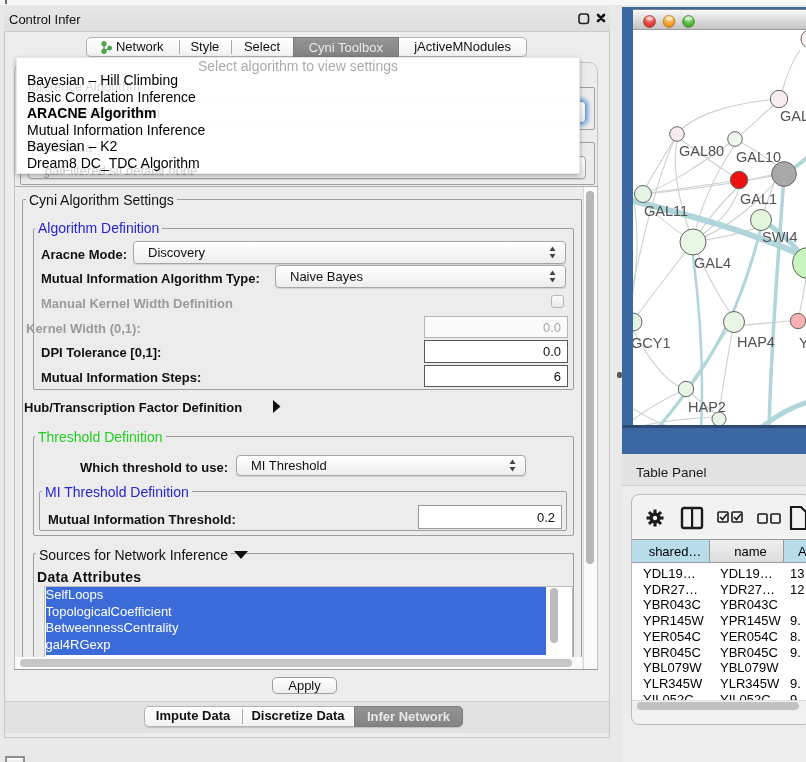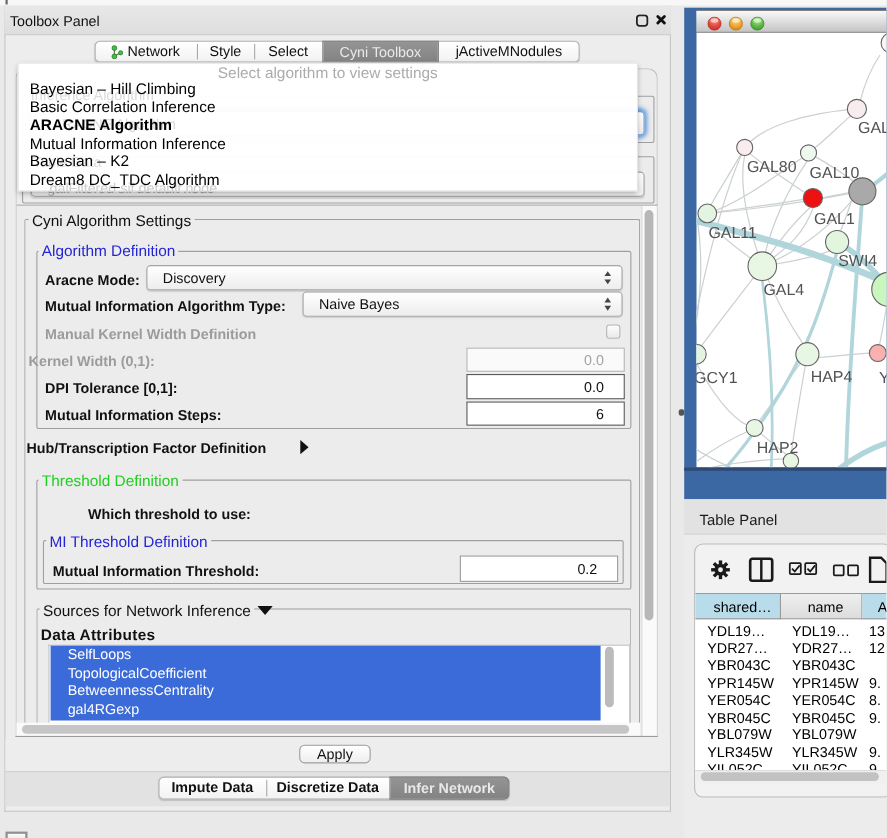--- a/index.html
+++ b/index.html
@@ -5,38 +5,38 @@
 * { margin:0; padding:0; box-sizing:border-box; }
 html,body { width:806px; height:762px; overflow:hidden; background:#e9e9e9;
   font-family:"Liberation Sans", sans-serif; }
 #page { position:relative; width:806px; height:762px; overflow:hidden; }
 .abs { position:absolute; }
 .lbl { position:absolute; font-size:13px; font-weight:bold; color:#111; white-space:nowrap; }
 .lbl.dis { color:#9b9b9b; }
 .gtitle { position:absolute; font-size:14px; color:#111; background:#ececec; padding:0 3px; white-space:nowrap; }
 .grp { position:absolute; border:1px solid #9f9f9f; border-radius:2px; }
 .inp { position:absolute; background:#fff; border:1px solid #585858;
-  font-size:13px; color:#111; text-align:right; padding:3px 18px 0 0; }
+  font-size:13px; color:#111; text-align:right; padding:3px 6px 0 0; }
 .combo { position:absolute; background:linear-gradient(#ffffff,#ededed);
   border:1px solid #a6a6a6; border-radius:4px; font-size:13px; color:#111;
   box-shadow:0 1px 1px rgba(0,0,0,0.12); }
 .combo .ctext { position:absolute; left:14px; top:3px; white-space:nowrap; }
 .spin { position:absolute; right:8px; top:50%; margin-top:-6.5px; width:9px; height:13px; }
 </style>
 </head>
 <body>
 <div id="page">
 
   <div class="abs" style="left:0;top:0;width:806px;height:5px;background:#f7f7f7;"></div>
   <div class="abs" style="left:5px;top:0;width:2px;height:4px;background:#666;"></div>
 
   <div class="abs" style="left:4px;top:5px;width:606px;height:733px;background:#ededed;border:1px solid #c6c6c6;border-top:none;"></div>
 
   <div class="abs" style="left:4px;top:5px;width:606px;height:27px;background:linear-gradient(#e8e8e8,#dedede);border-bottom:1px solid #cccccc;"></div>
-  <div class="abs" style="left:9px;top:12px;font-size:13px;color:#111;">Toolbox Panel</div>
+  <div class="abs" style="left:9px;top:12px;font-size:13px;color:#111;">Control Infer</div>
 
   <svg class="abs" style="left:578px;top:13px;" width="32" height="12" viewBox="0 0 32 12">
     <rect x="1" y="1" width="9.5" height="9.5" rx="2.5" fill="none" stroke="#222" stroke-width="1.6"></rect>
     <path d="M20 2 L26 8 M26 2 L20 8" stroke="#111" stroke-width="2.6" stroke-linecap="round"></path>
   </svg>
 
   <div class="abs" id="toptabs" style="left:86px;top:37px;width:441px;height:20px;">
       <div style="position:absolute;left:0;top:0;width:441px;height:20px;background:linear-gradient(#ffffff,#f2f2f2);border:1px solid #b2b2b2;border-radius:5px;box-shadow:0 1px 1px rgba(0,0,0,0.15);"></div>
       <div style="position:absolute;left:0px;top:0;width:92.5px;height:20px;color:#111;font-size:13px;text-align:center;line-height:19px;"><svg width="11" height="13" viewBox="0 0 11 13" style="vertical-align:-2.5px;margin-right:4px;">
           <path d="M3 3.5 L3 10 M3.5 9.5 L8 7.5" stroke="#777" stroke-width="1.2" fill="none"></path>
@@ -111,34 +111,41 @@
   <div class="inp" style="left:424px;top:365px;width:144px;height:22px;">6</div>
 
   <div class="lbl" style="left:24px;top:400px;">Hub/Transcription Factor Definition</div>
   <svg class="abs" style="left:272px;top:400px;" width="9" height="13" viewBox="0 0 9 13">
       <path d="M1 0 L8.5 6.5 L1 13 Z" fill="#111"></path>
     </svg>
 
   <div class="grp" style="left:33px;top:436px;width:541px;height:100px;"></div>
   <div class="gtitle" style="left:35px;top:429px;color:#20ce20;">Threshold Definition</div>
   <div class="lbl" style="left:80px;top:460px;">Which threshold to use:</div>
+  <div class="combo" style="left:236px;top:455px;width:290px;height:21px;">
+    <div class="ctext" style="top:2px;">MI Threshold</div>
+    <svg class="spin" viewBox="0 0 9 13">
+        <path d="M4.5 0.5 L7.5 5 L1.5 5 Z" fill="#444"></path>
+        <path d="M4.5 12.5 L7.5 8 L1.5 8 Z" fill="#444"></path>
+      </svg>
+  </div>
   <div class="grp" style="left:39px;top:491px;width:528px;height:40px;"></div>
   <div class="gtitle" style="left:42px;top:484px;color:#2424d2;">MI Threshold Definition</div>
   <div class="lbl" style="left:48px;top:512px;">Mutual Information Threshold:</div>
   <div class="inp" style="left:418px;top:505px;width:144px;height:24px;padding-top:4px;border-color:#9a9a9a;">0.2</div>
 
   <div class="grp" style="left:33px;top:553px;width:541px;height:105px;border-bottom:none;"></div>
   <div class="gtitle" style="left:36px;top:547px;">Sources for Network Inference</div>
   <svg class="abs" style="left:234px;top:551px;" width="14" height="8" viewBox="0 0 14 8">
       <path d="M0 0 L14 0 L7 8 Z" fill="#111"></path>
     </svg>
   <div class="lbl" style="left:37px;top:569px;font-size:14px;letter-spacing:0.3px;">Data Attributes</div>
 
   <div class="abs" style="left:44px;top:586px;width:529px;height:72px;background:#ffffff;border:1px solid #bdbdbd;border-bottom:none;"></div>
-  <div class="abs" style="left:45.5px;top:587px;width:500px;height:68px;background:#3b6bd8;color:#fff;font-size:13px;line-height:16.7px;padding-left:16px;">SelfLoops<br>TopologicalCoefficient<br>BetweennessCentrality<br>gal4RGexp</div>
+  <div class="abs" style="left:45.5px;top:587px;width:500px;height:68px;background:#3b6bd8;color:#fff;font-size:13px;line-height:16.7px;padding-left:0;">SelfLoops<br>TopologicalCoefficient<br>BetweennessCentrality<br>gal4RGexp</div>
   <div class="abs" style="left:550px;top:588px;width:8px;height:55px;background:#bbbbbb;border-radius:4px;"></div>
 
   <div class="abs" style="left:15px;top:657px;width:567px;height:13px;background:#fafafa;"></div>
   <div class="abs" style="left:20px;top:659px;width:552px;height:8px;background:#c6c6c6;border-radius:4px;"></div>
 
   <div class="abs" style="left:583px;top:187px;width:14px;height:483px;background:#fafafa;border-left:1px solid #d8d8d8;"></div>
   <div class="abs" style="left:15px;top:186px;width:583px;height:1px;background:#b0b0b0;"></div>
   <div class="abs" style="left:585.5px;top:191px;width:8.5px;height:373px;background:#b7b7b7;border-radius:4px;"></div>
   <div class="abs" style="left:14px;top:669px;width:584px;height:1px;background:#9a9a9a;"></div>
 

